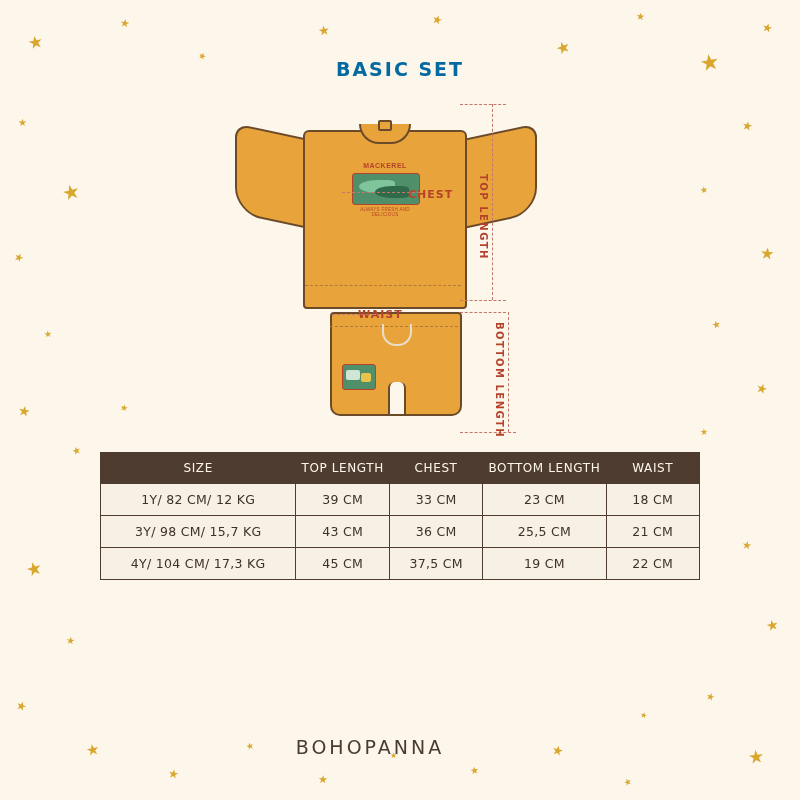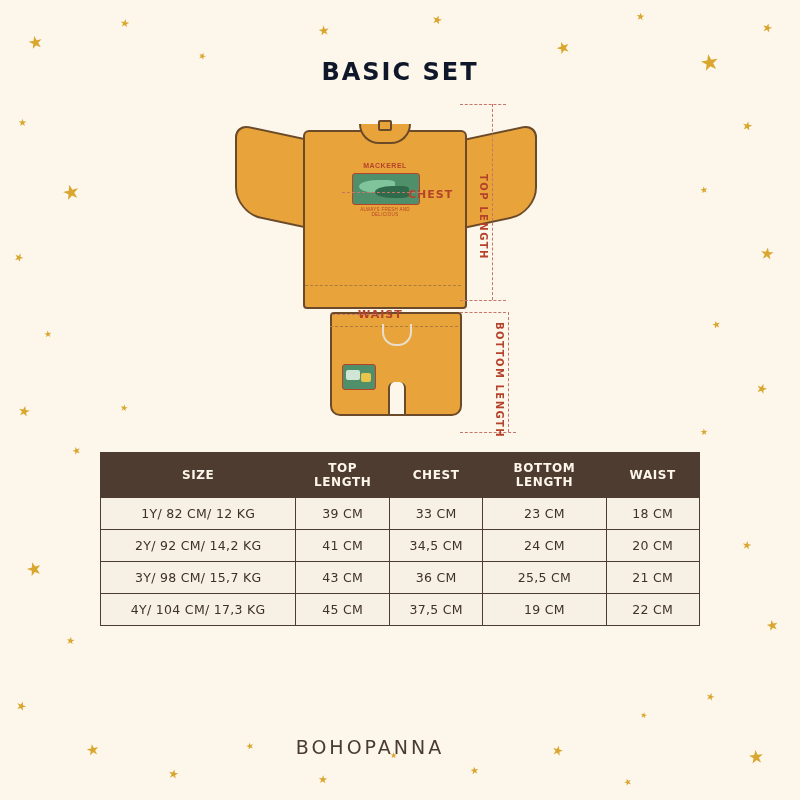--- a/index.html
+++ b/index.html
@@ -29,24 +29,24 @@
     user-select: none;
     pointer-events: none;
   }
   
   #title {
     position: absolute;
     top: 58px;
     left: 0;
     width: 800px;
     text-align: center;
-    font-size: 24px;
+    font-size: 19px;
     font-weight: bold;
     letter-spacing: 2px;
-    color: #0f172a;
+    color: #0369a1;
     font-family: "DejaVu Sans", sans-serif;
   }
   
   #illustration {
     position: absolute;
     top: 100px;
     left: 230px;
     width: 340px;
     height: 340px;
   }
@@ -267,21 +267,21 @@
     left: 100px;
     top: 452px;
     width: 600px;
     border-collapse: collapse;
     font-family: "DejaVu Sans", sans-serif;
   }
   #size-table th {
     background: #4f3c30;
     color: #fdf6ea;
     font-size: 12px;
-    font-weight: bold;
+    font-weight: normal;
     letter-spacing: 0.6px;
     padding: 8px 2px;
     border: 1px solid #4f3c30;
     text-align: center;
   }
   #size-table td {
     background: #f7f0e4;
     color: #3e3128;
     font-size: 12.5px;
     padding: 8px 2px;
@@ -423,27 +423,20 @@
     </thead>
     <tbody>
       <tr>
         <td class="size-col">1Y/ 82 CM/ 12 KG</td>
         <td>39 CM</td>
         <td>33 CM</td>
         <td>23 CM</td>
         <td>18 CM</td>
       </tr>
       <tr>
-        <td class="size-col">2Y/ 92 CM/ 14,2 KG</td>
-        <td>41 CM</td>
-        <td>34,5 CM</td>
-        <td>24 CM</td>
-        <td>20 CM</td>
-      </tr>
-      <tr>
         <td class="size-col">3Y/ 98 CM/ 15,7 KG</td>
         <td>43 CM</td>
         <td>36 CM</td>
         <td>25,5 CM</td>
         <td>21 CM</td>
       </tr>
       <tr>
         <td class="size-col">4Y/ 104 CM/ 17,3 KG</td>
         <td>45 CM</td>
         <td>37,5 CM</td>

